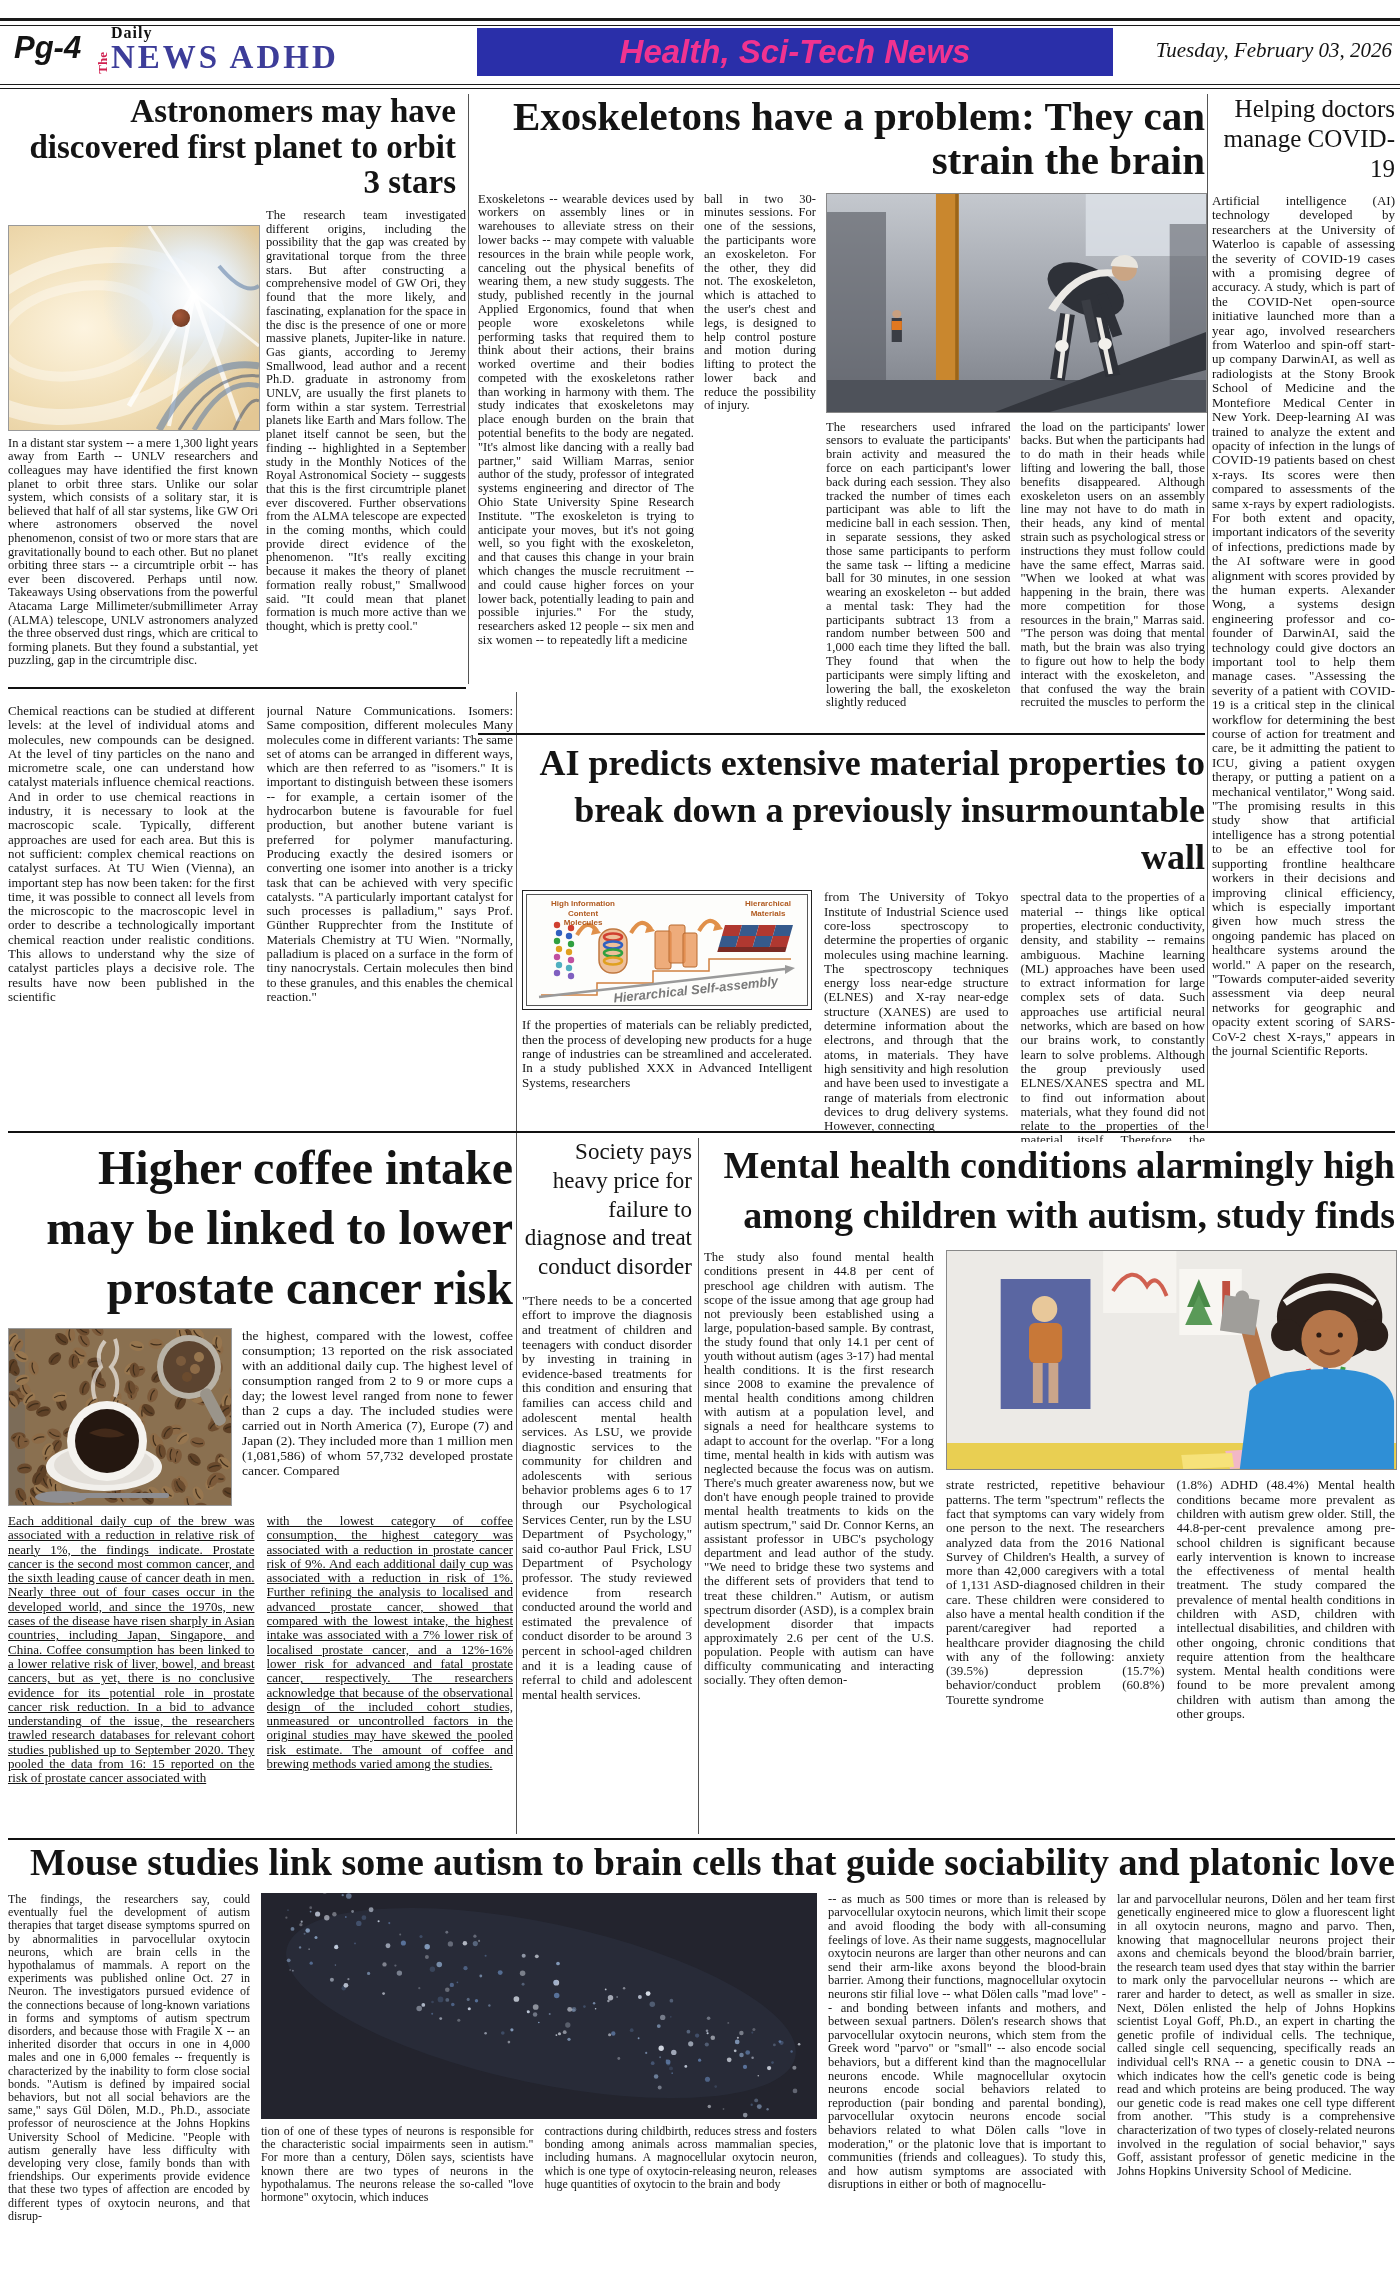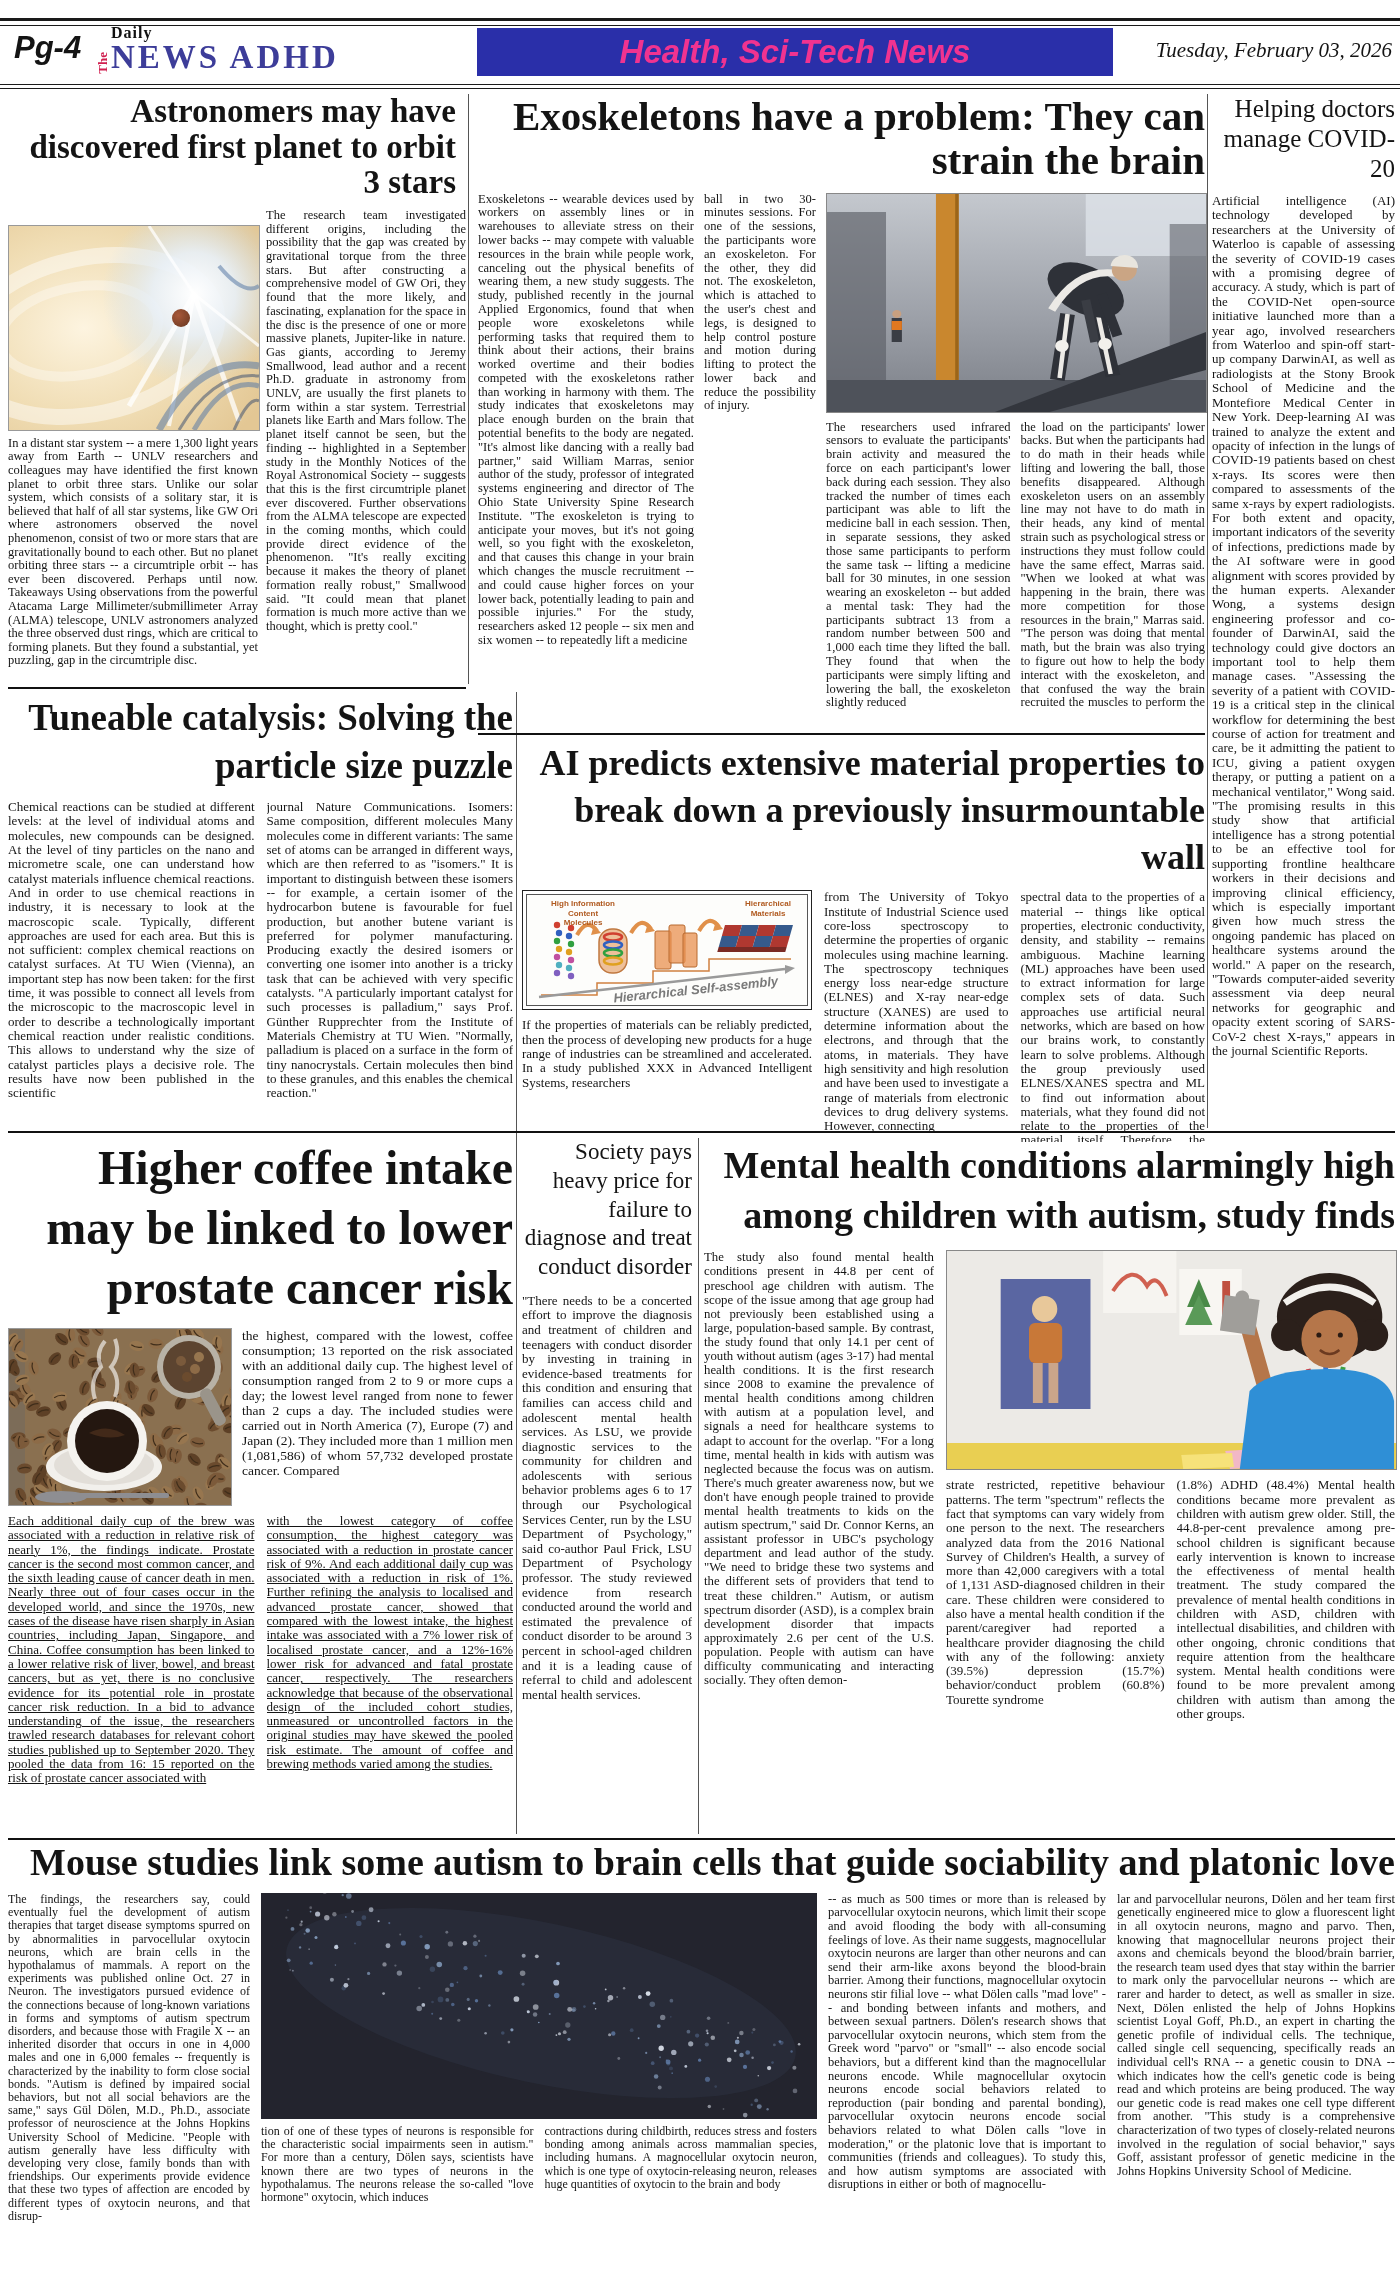--- a/index.html
+++ b/index.html
@@ -157,26 +157,25 @@
         </svg>
         <div style="display:grid;grid-template-columns:1fr 1fr;gap:10px;margin-top:8px;">
           <div class="col" style="height:288px;font-size:12.5px;line-height:13.8px;">The researchers used infrared sensors to evaluate the participants' brain activity and measured the force on each participant's lower back during each session. They also tracked the number of times each participant was able to lift the medicine ball in each session. Then, in separate sessions, they asked those same participants to perform the same task -- lifting a medicine ball for 30 minutes, in one session wearing an exoskeleton -- but added a mental task: They had the participants subtract 13 from a random number between 500 and 1,000 each time they lifted the ball. They found that when the participants were simply lifting and lowering the ball, the exoskeleton slightly reduced</div>
           <div class="col" style="height:288px;font-size:12.5px;line-height:13.8px;">the load on the participants' lower backs. But when the participants had to do math in their heads while lifting and lowering the ball, those benefits disappeared. Although exoskeleton users on an assembly line may not have to do math in their heads, any kind of mental strain such as psychological stress or instructions they must follow could have the same effect, Marras said. "When we looked at what was happening in the brain, there was more competition for those resources in the brain," Marras said. "The person was doing that mental math, but the brain was also trying to figure out how to help the body interact with the exoskeleton, and that confused the way the brain recruited the muscles to perform the task."</div>
         </div>
       </div>
     </div>
   </div>
 
   <div class="article" style="left:1212px;top:94px;width:183px;height:1034px;">
-    <div class="headline" style="font-size:25px;font-weight:normal;line-height:1.2;">Helping doctors manage COVID-20</div>
+    <div class="headline" style="font-size:25px;font-weight:normal;line-height:1.2;">Helping doctors manage COVID-19</div>
     <div class="col" style="height:920px;margin-top:10px;font-size:13px;line-height:14.4px;">Artificial intelligence (AI) technology developed by researchers at the University of Waterloo is capable of assessing the severity of COVID-19 cases with a promising degree of accuracy. A study, which is part of the COVID-Net open-source initiative launched more than a year ago, involved researchers from Waterloo and spin-off start-up company DarwinAI, as well as radiologists at the Stony Brook School of Medicine and the Montefiore Medical Center in New York. Deep-learning AI was trained to analyze the extent and opacity of infection in the lungs of COVID-19 patients based on chest x-rays. Its scores were then compared to assessments of the same x-rays by expert radiologists. For both extent and opacity, important indicators of the severity of infections, predictions made by the AI software were in good alignment with scores provided by the human experts. Alexander Wong, a systems design engineering professor and co-founder of DarwinAI, said the technology could give doctors an important tool to help them manage cases. "Assessing the severity of a patient with COVID-19 is a critical step in the clinical workflow for determining the best course of action for treatment and care, be it admitting the patient to ICU, giving a patient oxygen therapy, or putting a patient on a mechanical ventilator," Wong said. "The promising results in this study show that artificial intelligence has a strong potential to be an effective tool for supporting frontline healthcare workers in their decisions and improving clinical efficiency, which is especially important given how much stress the ongoing pandemic has placed on healthcare systems around the world." A paper on the research, "Towards computer-aided severity assessment via deep neural networks for geographic and opacity extent scoring of SARS-CoV-2 chest X-rays," appears in the journal Scientific Reports.</div>
   </div>
 
   <div class="article" style="left:8px;top:694px;width:505px;height:434px;">
-    <div class="headline" style="font-size:37px;line-height:1.3;">Tuneable catalysis: Solving the particle size puzzle</div>
     <div style="display:grid;grid-template-columns:1fr 1fr;gap:12px;margin-top:10px;">
       <div class="col" style="height:310px;">Chemical reactions can be studied at different levels: at the level of individual atoms and molecules, new compounds can be designed. At the level of tiny particles on the nano and micrometre scale, one can understand how catalyst materials influence chemical reactions. And in order to use chemical reactions in industry, it is necessary to look at the macroscopic scale. Typically, different approaches are used for each area. But this is not sufficient: complex chemical reactions on catalyst surfaces. At TU Wien (Vienna), an important step has now been taken: for the first time, it was possible to connect all levels from the microscopic to the macroscopic level in order to describe a technologically important chemical reaction under realistic conditions. This allows to understand why the size of catalyst particles plays a decisive role. The results have now been published in the scientific</div>
       <div class="col" style="height:310px;">journal Nature Communications. Isomers: Same composition, different molecules Many molecules come in different variants: The same set of atoms can be arranged in different ways, which are then referred to as "isomers." It is important to distinguish between these isomers -- for example, a certain isomer of the hydrocarbon butene is favourable for fuel production, but another butene variant is preferred for polymer manufacturing. Producing exactly the desired isomers or converting one isomer into another is a tricky task that can be achieved with very specific catalysts. "A particularly important catalyst for such processes is palladium," says Prof. Günther Rupprechter from the Institute of Materials Chemistry at TU Wien. "Normally, palladium is placed on a surface in the form of tiny nanocrystals. Certain molecules then bind to these granules, and this enables the chemical reaction."</div>
     </div>
   </div>
 
   <div class="article" style="left:522px;top:740px;width:683px;height:388px;">
     <div class="headline" style="font-size:36px;line-height:1.3;">AI predicts extensive material properties to break down a previously insurmountable wall</div>
     <div style="display:grid;grid-template-columns:290px 1fr 1fr;gap:12px;margin-top:10px;">
       <div>

